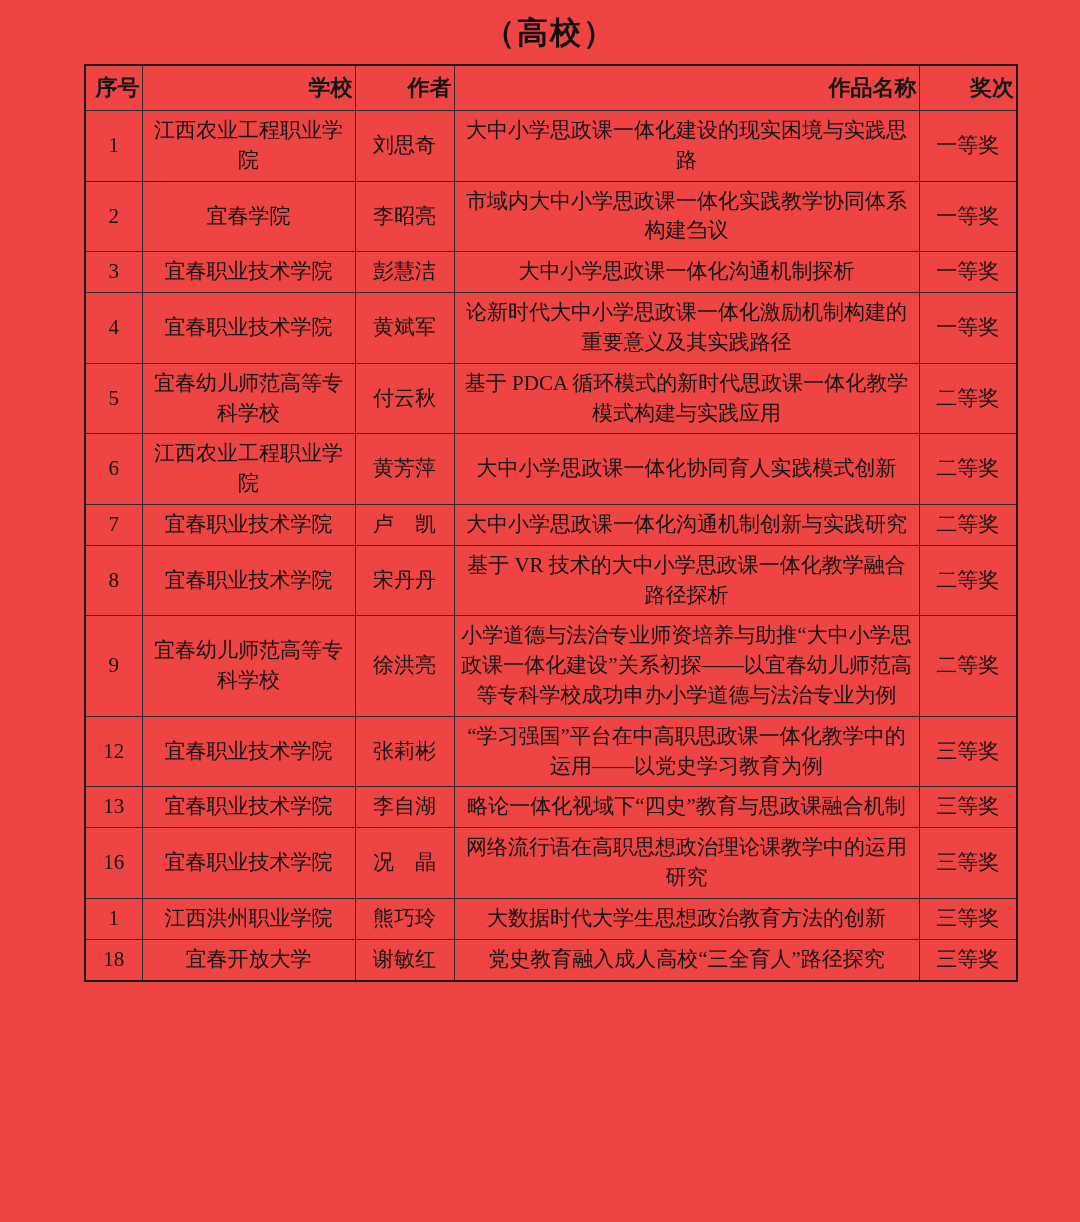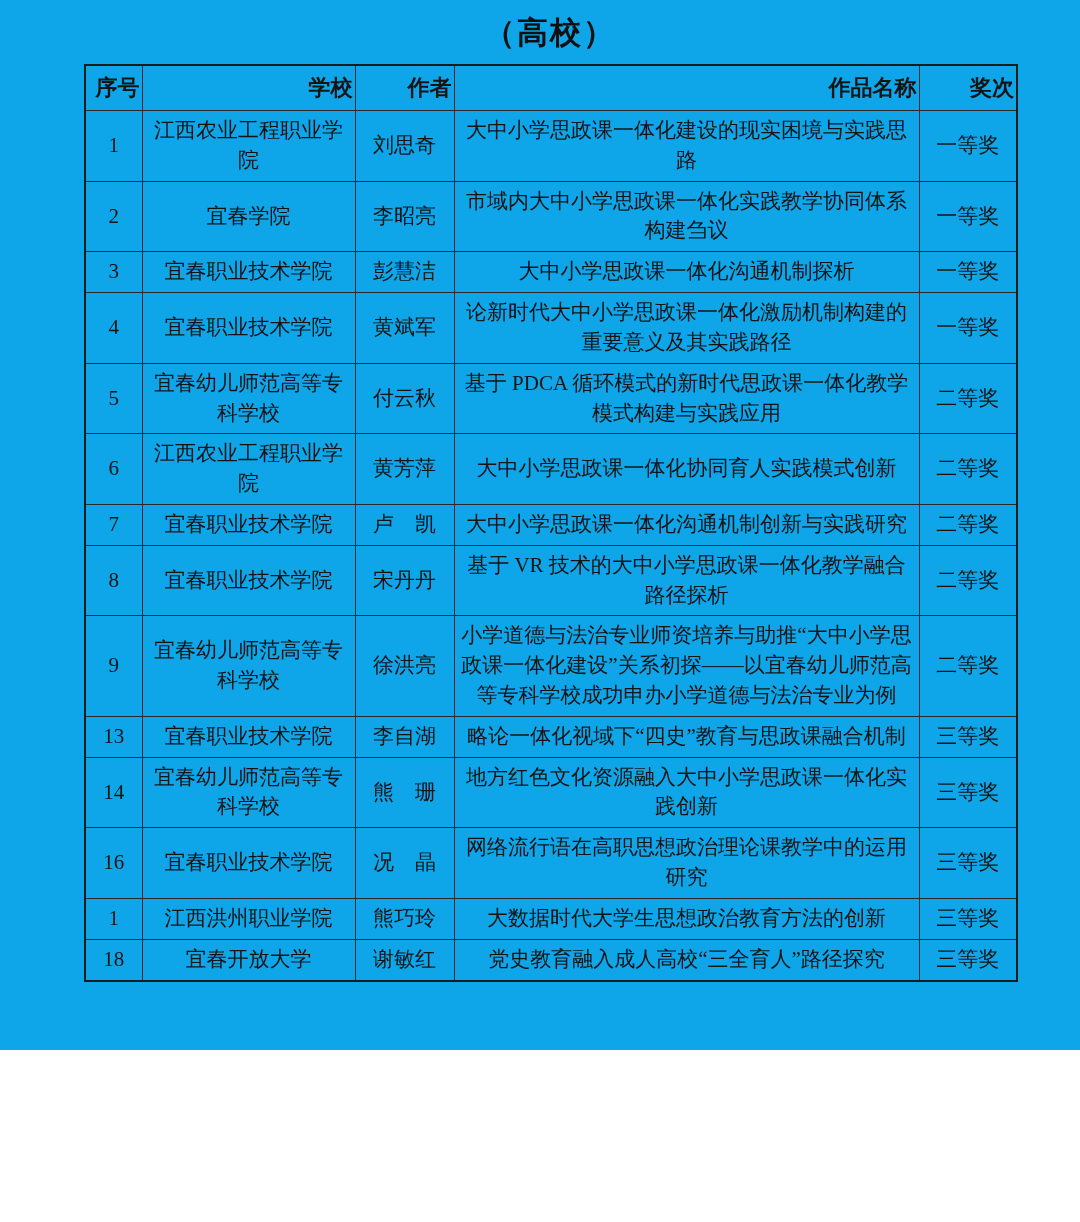--- a/index.html
+++ b/index.html
@@ -5,22 +5,22 @@
   html, body {
     margin: 0;
     padding: 0;
     background: #ffffff;
     font-family: "Liberation Serif", "DejaVu Serif", serif;
     color: #151515;
   }
   .page {
     position: relative;
     width: 1080px;
-    height: 1050px;
-    background: #0ea5e9;
+    height: 1222px;
+    background: #ef4444;
     overflow: hidden;
   }
   .doc-title {
     width: 932px;
     margin: 12px 0 10px 84px;
     text-align: center;
     font-size: 31px;
     font-weight: bold;
     letter-spacing: 2px;
     color: #101010;
@@ -140,31 +140,31 @@
           <td class="cell-award">二等奖</td>
         </tr>
         <tr>
           <td class="cell-no">9</td>
           <td class="cell-school">宜春幼儿师范高等专科学校</td>
           <td class="cell-author">徐洪亮</td>
           <td class="cell-work">小学道德与法治专业师资培养与助推“大中小学思政课一体化建设”关系初探——以宜春幼儿师范高等专科学校成功申办小学道德与法治专业为例</td>
           <td class="cell-award">二等奖</td>
         </tr>
         <tr>
+          <td class="cell-no">12</td>
+          <td class="cell-school">宜春职业技术学院</td>
+          <td class="cell-author">张莉彬</td>
+          <td class="cell-work">“学习强国”平台在中高职思政课一体化教学中的运用——以党史学习教育为例</td>
+          <td class="cell-award">三等奖</td>
+        </tr>
+        <tr>
           <td class="cell-no">13</td>
           <td class="cell-school">宜春职业技术学院</td>
           <td class="cell-author">李自湖</td>
           <td class="cell-work">略论一体化视域下“四史”教育与思政课融合机制</td>
-          <td class="cell-award">三等奖</td>
-        </tr>
-        <tr>
-          <td class="cell-no">14</td>
-          <td class="cell-school">宜春幼儿师范高等专科学校</td>
-          <td class="cell-author">熊　珊</td>
-          <td class="cell-work">地方红色文化资源融入大中小学思政课一体化实践创新</td>
           <td class="cell-award">三等奖</td>
         </tr>
         <tr>
           <td class="cell-no">16</td>
           <td class="cell-school">宜春职业技术学院</td>
           <td class="cell-author">况　晶</td>
           <td class="cell-work">网络流行语在高职思想政治理论课教学中的运用研究</td>
           <td class="cell-award">三等奖</td>
         </tr>
         <tr>

